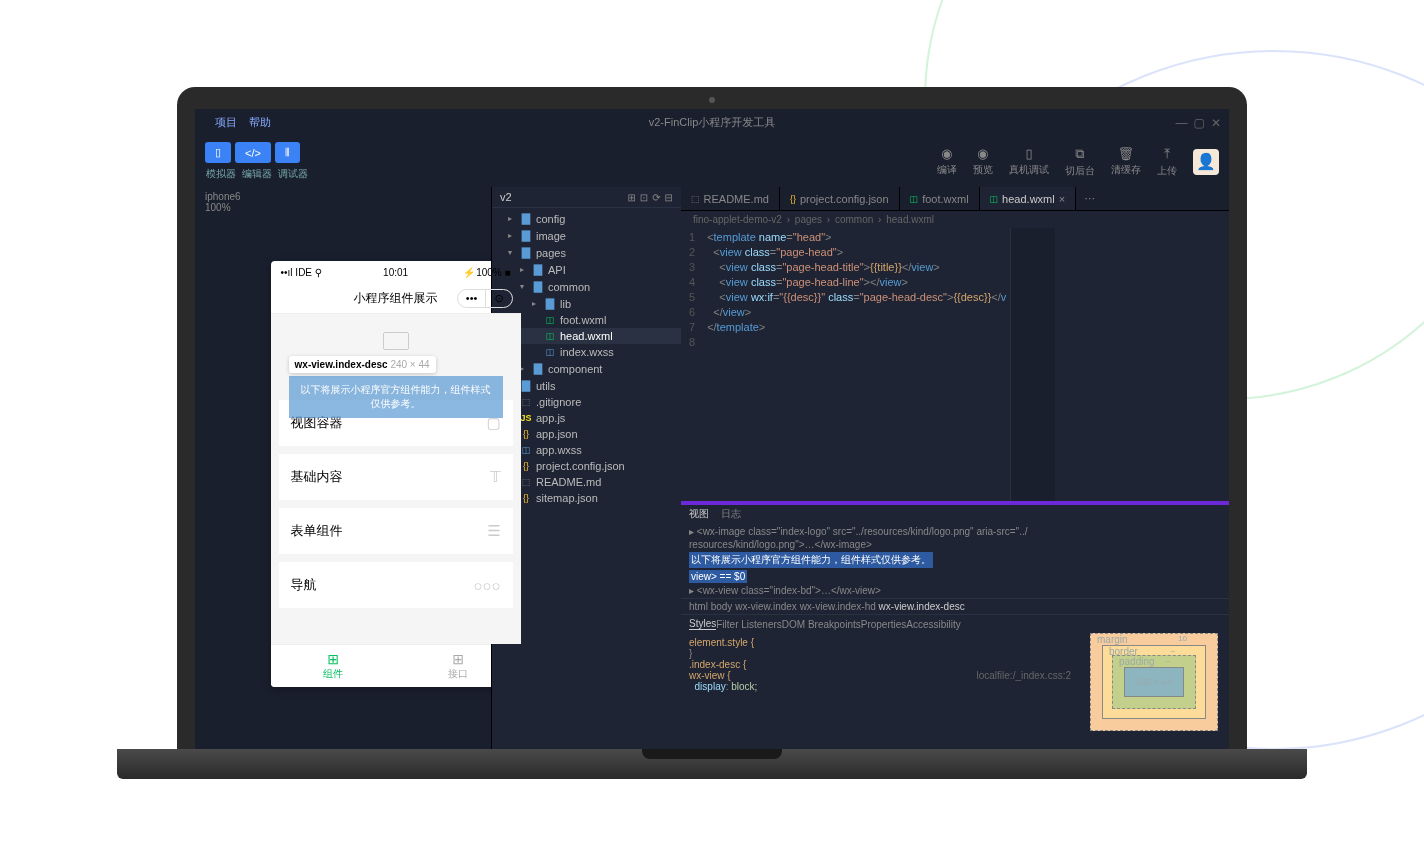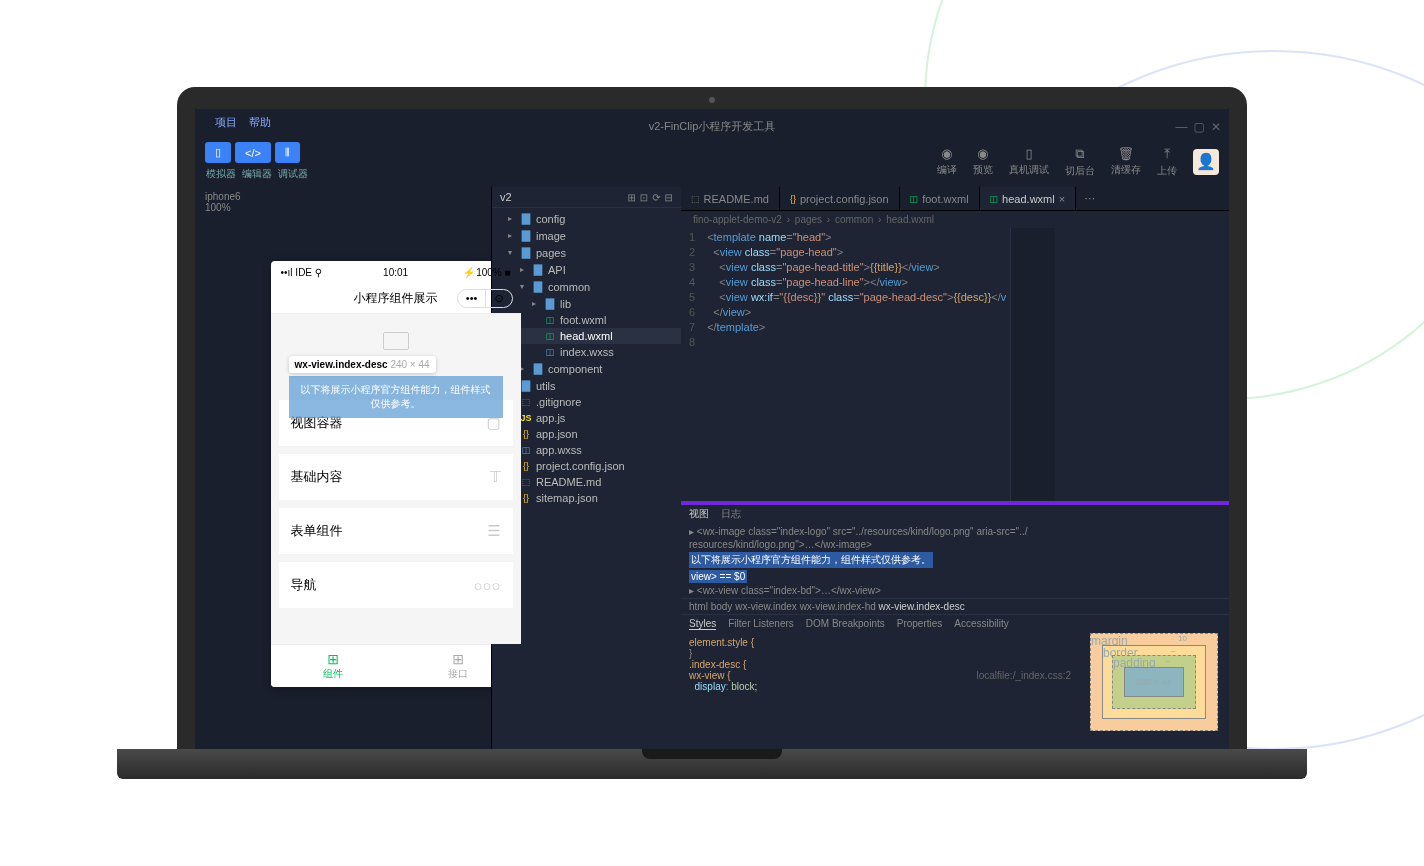--- a/index.html
+++ b/index.html
@@ -5,21 +5,21 @@
 *{margin:0;padding:0;box-sizing:border-box;font-family:-apple-system,BlinkMacSystemFont,"Segoe UI",sans-serif;}
 body{background:#fff;display:flex;align-items:center;justify-content:center;height:866px;width:1424px;position:relative;overflow:hidden;}
 .bg-curve-1{position:absolute;top:-200px;right:-100px;width:600px;height:600px;border:2px solid #a8e8b8;border-radius:50%;opacity:.5;}
 .bg-curve-2{position:absolute;top:50px;right:-200px;width:700px;height:700px;border:2px solid #b8c8f8;border-radius:50%;opacity:.5;}
 .laptop{position:relative;width:1070px;}
 .laptop-top{background:#2a2a2a;border-radius:18px 18px 0 0;padding:22px 18px 0;position:relative;}
 .camera{position:absolute;top:10px;left:50%;transform:translateX(-50%);width:6px;height:6px;background:#555;border-radius:50%;}
 .screen{background:#1a1f2e;height:640px;display:flex;flex-direction:column;font-size:11px;color:#9aa;}
 .menubar{display:flex;gap:12px;padding:4px 10px;color:#8af;font-size:11px;}
 .menubar span{cursor:pointer;}
-.titlebar{display:flex;align-items:flex-end;padding:2px 10px;position:relative;}
+.titlebar{display:flex;align-items:center;padding:2px 10px;position:relative;}
 .title-center{position:absolute;left:50%;transform:translateX(-50%);color:#888;font-size:11px;}
 .window-controls{position:absolute;right:8px;display:flex;gap:6px;color:#666;font-size:12px;}
 .toolbar{display:flex;align-items:center;padding:6px 10px;gap:6px;}
 .tool-left{display:flex;gap:4px;flex-direction:column;}
 .tool-buttons{display:flex;gap:4px;}
 .tool-btn{background:#3b82f6;color:#fff;padding:4px 10px;border-radius:3px;font-size:11px;display:flex;align-items:center;}
 .tool-labels{display:flex;gap:4px;font-size:10px;color:#7aa;}
 .tool-labels span{width:32px;text-align:center;}
 .tool-right{margin-left:auto;display:flex;gap:16px;align-items:center;}
 .tool-action{display:flex;flex-direction:column;align-items:center;gap:2px;color:#888;font-size:10px;}
@@ -85,37 +85,37 @@
 .devtools{height:248px;background:#1e2433;border-top:4px solid #6d28d9;display:flex;flex-direction:column;font-size:10px;}
 .dt-tabs{display:flex;padding:2px 8px;gap:12px;color:#888;}
 .dt-tabs span.active{color:#ccc;}
 .dt-elements{flex:1;padding:2px 8px;color:#888;font-family:monospace;overflow:hidden;}
 .dt-elements .el-line{padding:1px 0;white-space:nowrap;}
 .dt-elements .hl{background:#2d5aa0;color:#fff;padding:1px 2px;display:inline-block;}
 .dt-crumb{padding:2px 8px;color:#888;border-top:1px solid #2a3142;}
 .dt-crumb span.active{color:#ccc;}
 .dt-lower{display:flex;height:135px;border-top:1px solid #2a3142;}
 .dt-styles{flex:1;display:flex;flex-direction:column;}
-.dt-style-tabs{display:flex;padding:3px 8px;gap:12px;color:#888;}
+.dt-style-tabs{display:flex;padding:3px 8px;color:#888;align-items:flex-end;}
 .dt-style-tabs span.active{color:#ccc;border-bottom:1px solid #ccc;}
 .dt-filter{display:flex;padding:2px 8px;border-top:1px solid #2a3142;border-bottom:1px solid #2a3142;}
 .dt-filter input{flex:1;background:transparent;border:none;color:#888;font-size:10px;outline:none;}
 .dt-filter .fopts{color:#888;display:flex;gap:6px;}
 .dt-rules{flex:1;padding:4px 8px;font-family:monospace;color:#888;overflow:hidden;}
 .dt-rules .sel{color:#d4a66b;}
 .dt-rules .prop{color:#9cdcfe;}
 .dt-rules .val{color:#b5cea8;}
 .dt-rules .src{float:right;color:#666;}
 .dt-box{width:150px;padding:10px;display:flex;align-items:center;justify-content:center;}
 .box-model{position:relative;width:128px;height:98px;font-size:9px;text-align:center;}
 .bm-margin{position:absolute;inset:0;background:#f9cc9d;border:1px dashed #888;padding:12px;}
 .bm-border{position:absolute;inset:12px;background:#fddc9a;border:1px solid #888;padding:10px;}
 .bm-padding{position:absolute;inset:22px;background:#c3d08b;border:1px dashed #888;padding:10px;}
 .bm-content{position:absolute;inset:34px;background:#8cb5c0;border:1px solid #888;display:flex;align-items:center;justify-content:center;}
-.bm-label{position:absolute;top:0;left:0;font-size:12px;}
+.bm-label{position:absolute;top:0;left:6px;font-size:10px;}
 .bm-val{position:absolute;font-size:8px;}
 .laptop-base{height:30px;background:linear-gradient(180deg,#4a4a4a,#2a2a2a);border-radius:0 0 6px 6px;margin:0 -60px;position:relative;}
 .laptop-notch{position:absolute;top:0;left:50%;transform:translateX(-50%);width:140px;height:10px;background:#1a1a1a;border-radius:0 0 8px 8px;}
 </style>
 </head>
 <body>
 <div class="bg-curve-1"></div>
 <div class="bg-curve-2"></div>
 
 <div class="laptop">

